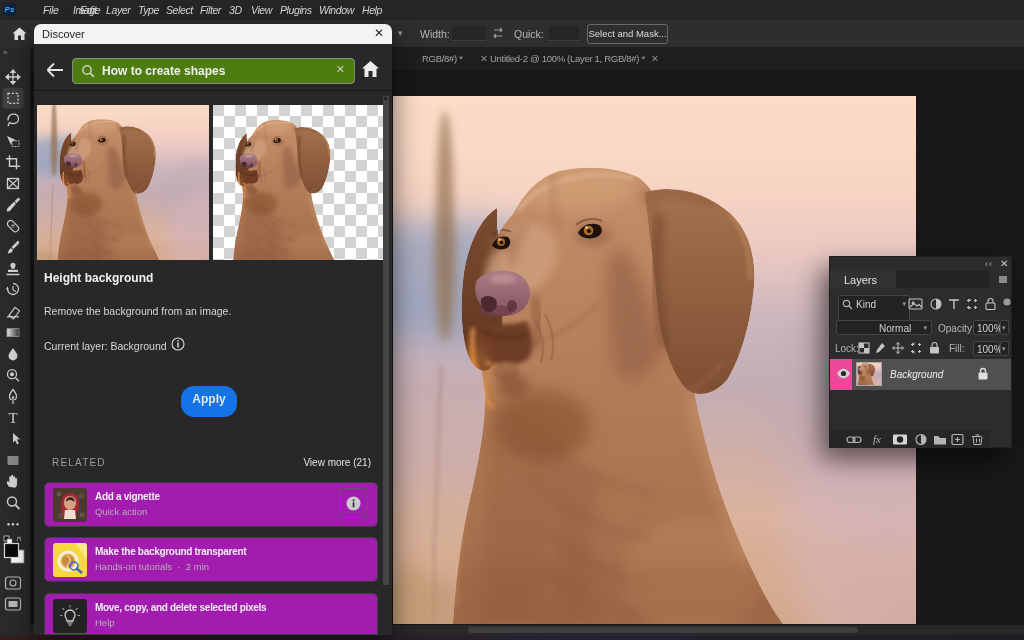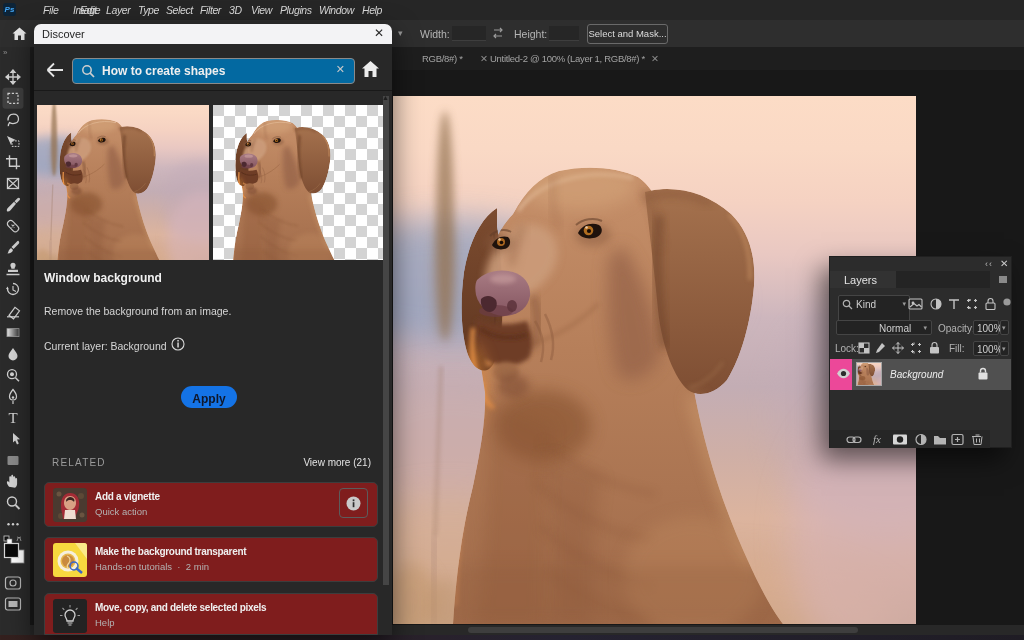--- a/index.html
+++ b/index.html
@@ -15,39 +15,39 @@
   #hthumb{left:468px;top:627px;width:390px;height:6px;background:#3e3e3e;border-radius:3px;}
   #taskbar{left:0;top:635px;width:1024px;height:5px;
     background:linear-gradient(90deg,#34201e 0%,#2b2026 30%,#252231 55%,#1f1c24 100%);}
   #toolbar{left:0;top:47px;width:30px;height:588px;background:#2b2b2b;}
   
   #dpanel{left:34px;top:24px;width:358px;height:611px;background:#282828;
     box-shadow:0 10px 28px rgba(0,0,0,.6);border-radius:8px 8px 0 0;}
   #dhead{position:absolute;left:0;top:0;width:358px;height:20px;background:#f3f3f5;border-radius:7px 7px 0 0;}
   #dhead .t{position:absolute;left:8px;top:4px;font-size:11px;color:#1f1f1f;}
   #dhead .x{position:absolute;right:8px;top:2px;font-size:12px;color:#2a2a2a;}
-  #searchbox{position:absolute;left:38px;top:34px;width:281px;height:24px;background:#0369a1;
+  #searchbox{position:absolute;left:38px;top:34px;width:281px;height:24px;background:#4d7c0f;
     border:1px solid #8a8a8a;border-radius:4px;}
   #searchbox .q{position:absolute;left:29px;top:5px;font-size:12px;font-weight:bold;color:#efefef;}
   #searchbox .c{position:absolute;right:9px;top:4px;font-size:11px;color:#c9c9c9;}
   #ddiv{position:absolute;left:0;top:66px;width:358px;height:1px;background:#191919;}
   #dimgL{position:absolute;left:3px;top:81px;width:172px;height:155px;overflow:hidden;}
   #dimgR{position:absolute;left:179px;top:81px;width:170px;height:155px;overflow:hidden;
     background-color:#fff;
     background-image:conic-gradient(#ffffff 25%,#d3d3d3 0 50%,#ffffff 0 75%,#d3d3d3 0);
     background-size:22px 22px;}
   #dscroll{position:absolute;left:349px;top:72px;width:6px;height:489px;background:#454545;}
   .dh1{position:absolute;left:10px;top:247px;font-size:12px;font-weight:bold;color:#f1f1f1;}
   .dp1{position:absolute;left:10px;top:281px;font-size:10.5px;color:#d6d6d6;}
   .dp2{position:absolute;left:10px;top:316px;font-size:10.5px;color:#d6d6d6;}
-  #applybtn{position:absolute;left:147px;top:362px;width:56px;height:22px;border-radius:13px;
-    background:#1473e6;color:#0f172a;font-size:12px;font-weight:bold;text-align:center;line-height:26px;}
+  #applybtn{position:absolute;left:147px;top:362px;width:56px;height:31px;border-radius:13px;
+    background:#1473e6;color:#e5e5e5;font-size:12px;font-weight:bold;text-align:center;line-height:26px;}
   .drel{position:absolute;left:18px;top:433px;font-size:10px;letter-spacing:1.2px;color:#9b9b9b;}
   .dvm{position:absolute;right:21px;top:433px;font-size:10px;color:#e2e2e2;}
-  .dcard{position:absolute;left:10px;width:334px;height:45px;background:#7f1d1d;
+  .dcard{position:absolute;left:10px;width:334px;height:45px;background:#a21caf;
     border:1px solid #3d3d3d;border-radius:5px;box-sizing:border-box;}
   .dcard .th{position:absolute;left:8px;top:5px;width:34px;height:34px;border-radius:3px;overflow:hidden;}
   .dcard .tt{position:absolute;left:50px;top:8px;font-size:10px;letter-spacing:-0.3px;font-weight:bold;color:#efefef;}
   .dcard .ts{position:absolute;left:50px;top:23px;font-size:9.5px;color:#b3b3b3;}
   
   #lpanel{left:829px;top:256px;width:183px;height:192px;background:#2c2c2c;
     box-shadow:-8px 12px 24px rgba(0,0,0,.55);border:1px solid #202020;box-sizing:border-box;}
   .lrow{position:absolute;left:0;width:160px;}
   #ltabs{top:14px;height:17px;background:#242424;}
   #ltab{position:absolute;left:0;top:0;width:66px;height:17px;background:#323232;}
@@ -217,21 +217,21 @@
 <div class="abs" id="optbar">
   <svg style="position:absolute;left:12px;top:7px" width="15" height="14" viewBox="0 0 15 14">
     <path d="M7.5,0.5 L14.5,6.5 L12.5,6.5 L12.5,13 L9,13 L9,8.5 L6,8.5 L6,13 L2.5,13 L2.5,6.5 L0.5,6.5 Z" fill="#e8e8e8"></path>
   </svg>
   <span style="position:absolute;left:398px;top:8px;font-size:9px;color:#999;">▾</span>
   <span style="position:absolute;left:420px;top:8px;font-size:10.5px;color:#b5b5b5;">Width:</span>
   <div style="position:absolute;left:452px;top:6px;width:34px;height:14px;background:#262626;border-bottom:1px solid #3e3e3e;"></div>
   <svg style="position:absolute;left:491px;top:6px" width="14" height="14" viewBox="0 0 14 14">
     <path d="M3,4 L11,4 M9,2 L11,4 L9,6 M11,10 L3,10 M5,8 L3,10 L5,12" stroke="#9a9a9a" stroke-width="1.2" fill="none"></path>
   </svg>
-  <span style="position:absolute;left:514px;top:8px;font-size:10.5px;color:#b5b5b5;">Height:</span>
+  <span style="position:absolute;left:514px;top:8px;font-size:10.5px;color:#b5b5b5;">Quick:</span>
   <div style="position:absolute;left:549px;top:6px;width:30px;height:14px;background:#262626;border-bottom:1px solid #3e3e3e;"></div>
   <div style="position:absolute;left:587px;top:4px;width:79px;height:18px;border:1px solid #6a6a6a;border-radius:3px;background:#2e2e2e;color:#dcdcdc;font-size:9.5px;text-align:center;line-height:18px;">Select and Mask...</div>
 </div>
 <div class="abs" id="tabbar">
   <span class="tabtxt" style="left:364px;">RGB/8#) *</span>
   <span class="tabtxt" style="left:422px;color:#8b8b8b;">✕</span>
   <span class="tabtxt" style="left:432px;">Untitled-2 @ 100% (Layer 1, RGB/8#) *</span>
   <span class="tabtxt" style="left:593px;color:#8b8b8b;">✕</span>
 </div>
 <div class="abs" id="canvasarea"></div>
@@ -334,21 +334,21 @@
   <div id="dimgL"><svg width="172" height="155" viewBox="0 0 523 528" preserveAspectRatio="xMidYMid slice">
         <use href="#gbg"></use>
         <use href="#gdog"></use>
       </svg></div>
   <div id="dimgR"><svg width="170" height="155" viewBox="0 0 523 528" preserveAspectRatio="xMidYMid slice">
         <use href="#gdog"></use>
       </svg></div>
   <div id="dscroll">
       <span style="position:absolute;left:-1px;top:-2px;font-size:7px;color:#1e1e1e;">▲</span>
     </div>
-  <div class="dh1">Window background</div>
+  <div class="dh1">Height background</div>
   <div class="dp1">Remove the background from an image.</div>
   <div class="dp2">Current layer: Background</div>
   <svg style="position:absolute;left:137px;top:313px" width="14" height="14" viewBox="0 0 14 14">
     <circle cx="7" cy="7" r="6" fill="none" stroke="#d6d6d6" stroke-width="1.1"></circle>
     <rect x="6.3" y="5.5" width="1.5" height="5" fill="#d6d6d6"></rect>
       <rect x="6.3" y="3" width="1.5" height="1.5" fill="#d6d6d6"></rect>
   </svg>
   <div id="applybtn">Apply</div>
   <div class="drel">RELATED</div>
   <div class="dvm">View more (21)</div>

